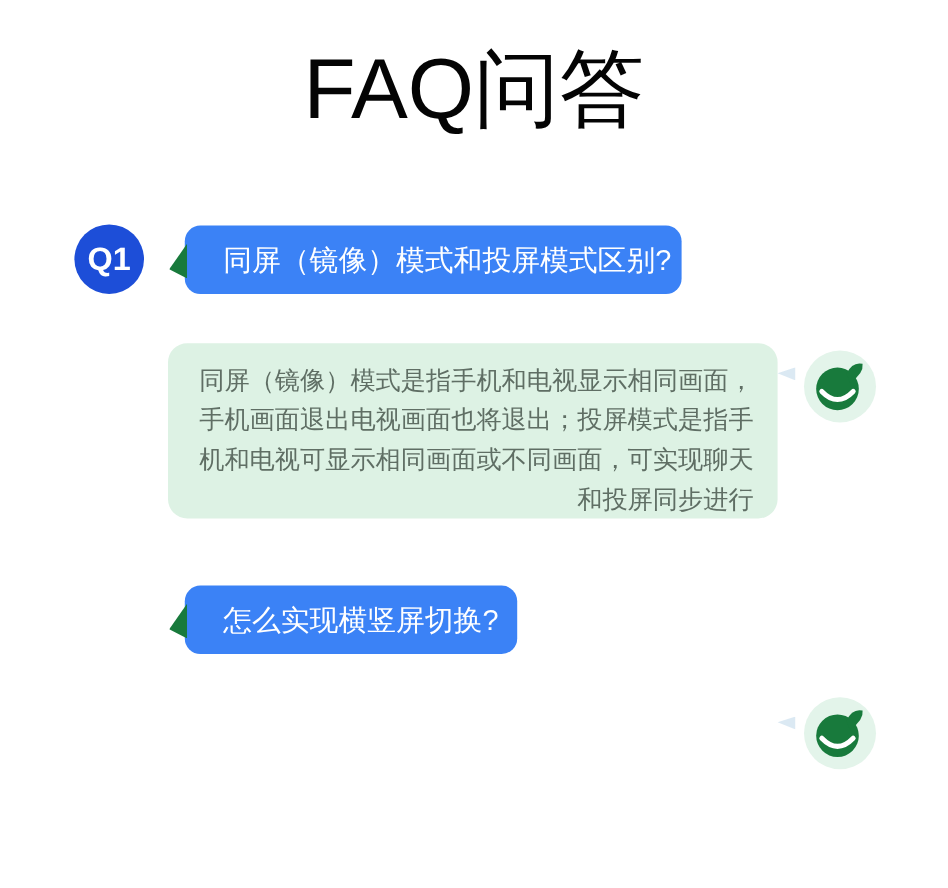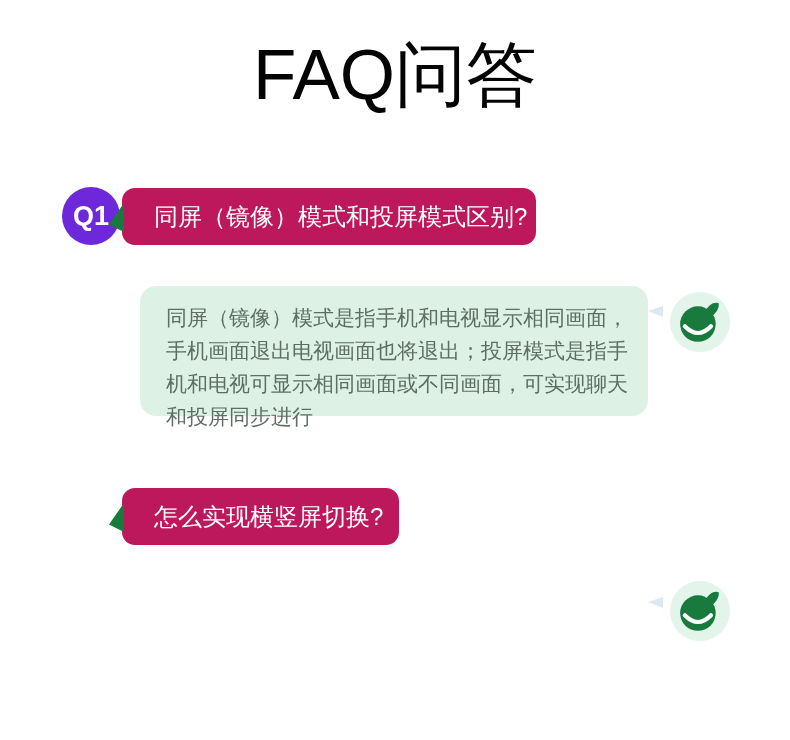--- a/index.html
+++ b/index.html
@@ -23,33 +23,33 @@
     font-weight: 400;
     color: #040404;
     letter-spacing: 0px;
   }
   .q-badge {
     position: absolute;
     left: 62px;
     width: 58px;
     height: 58px;
     border-radius: 50%;
-    background: #6d28d9;
+    background: #1d4ed8;
     color: #ffffff;
     font-size: 27px;
     font-weight: 700;
     display: flex;
     align-items: center;
     justify-content: center;
   }
   .q-bubble {
     position: absolute;
-    left: 122px;
+    left: 154px;
     height: 57px;
-    background: #be185d;
+    background: #3b82f6;
     border-radius: 13px;
     color: #ffffff;
     font-size: 24px;
     font-weight: 500;
     display: flex;
     align-items: center;
     padding-left: 32px;
     box-sizing: border-box;
     white-space: nowrap;
   }
@@ -103,21 +103,21 @@
 
   <h1 class="page-title">FAQ问答</h1>
 
   <div class="q-badge" style="top:187px;">
     <span>Q1</span>
   </div>
   <div class="q-bubble" style="top:188px;width:414px;">
     <span class="bubble-tail"></span>
     <span>同屏（镜像）模式和投屏模式区别?</span>
   </div>
-  <div class="answer-box" style="top:286px;height:130px;">
+  <div class="answer-box" style="top:286px;height:146px;text-align:right;">
     <p>同屏（镜像）模式是指手机和电视显示相同画面，手机画面退出电视画面也将退出；投屏模式是指手机和电视可显示相同画面或不同画面，可实现聊天和投屏同步进行</p>
   </div>
   <span class="blue-tail" style="top:306px;"></span>
   <div class="brand-badge" style="top:292px;">
     <svg width="46" height="46" viewBox="0 0 44 44">
       <circle cx="20" cy="24" r="17" fill="#187a3c"></circle>
       <path d="M27 12 Q32 2 40 4 Q41 12 30 19 Z" fill="#187a3c"></path>
       <path d="M7.5 26 Q20 39 32.5 26" stroke="#ffffff" stroke-width="4" fill="none" stroke-linecap="round"></path>
     </svg>
   </div>

